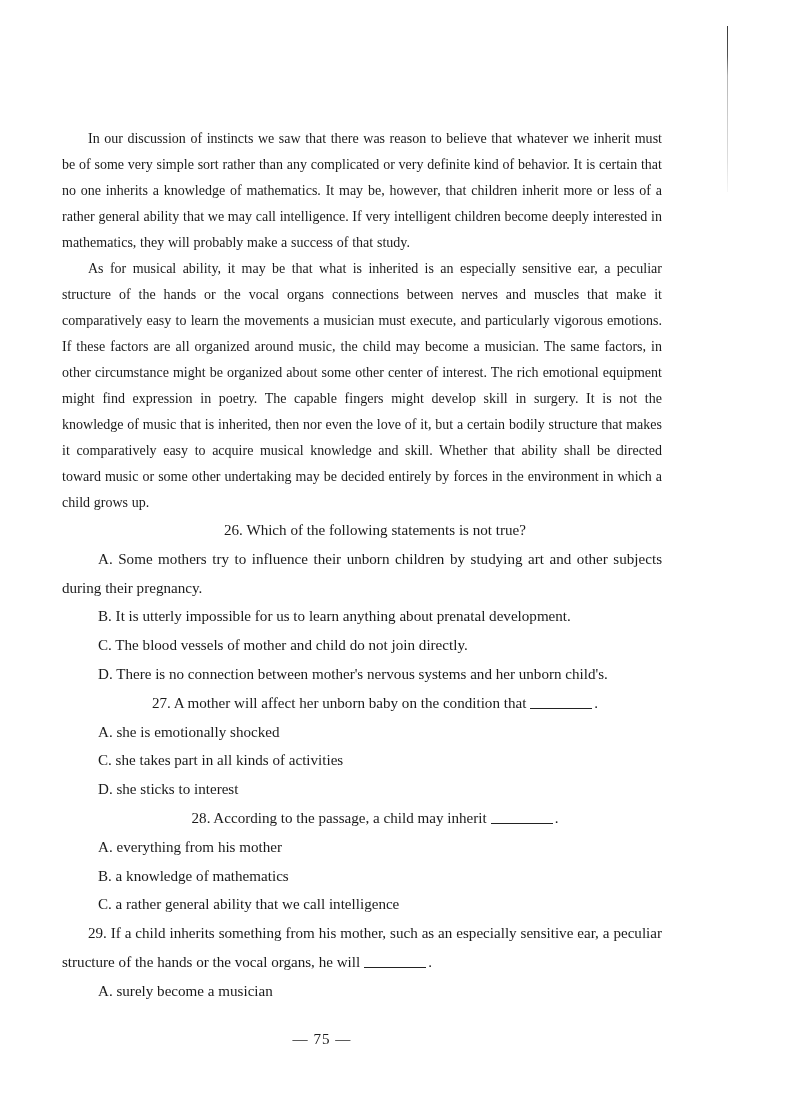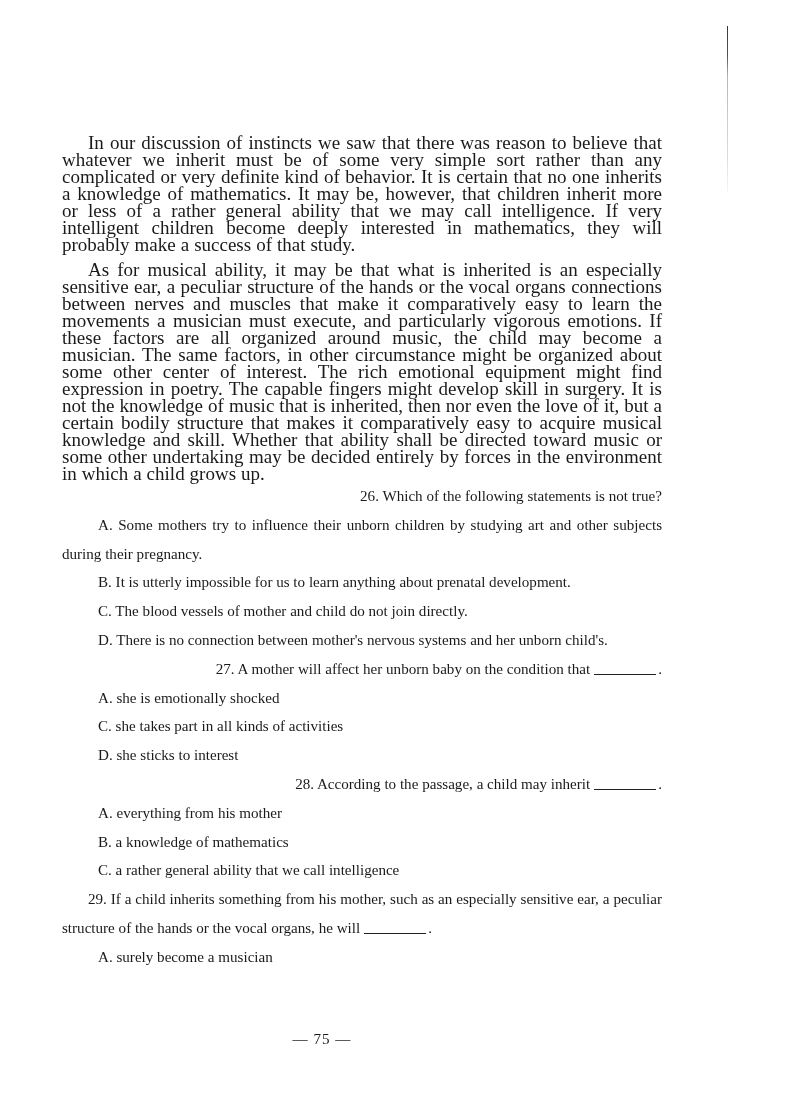--- a/index.html
+++ b/index.html
@@ -40,43 +40,43 @@
   }
 
   .body-text {
     position: absolute;
     top: 126px;
     left: 0;
     width: 600px;
   }
 
   p.para {
-    margin: 8px 0 0 0;
+    margin: 0 0 0 0;
     text-indent: 26px;
     text-align: justify;
     text-justify: inter-word;
-    font-size: 19px;
-    line-height: 17px;
+    font-size: 14px;
+    line-height: 26px;
     letter-spacing: 0.01px;
     word-spacing: 0.2px;
   }
 
   .qblock {
     margin: 0;
   }
 
   .question {
     margin: 0;
     text-indent: 26px;
     text-align: justify;
     font-size: 15.1px;
     line-height: 28.8px;
   }
   .question.single {
-    text-align: right;
+    text-align: center;
   }
 
   .option {
     margin: 0;
     padding-left: 36px;
     text-align: justify;
     font-size: 15.1px;
     line-height: 28.8px;
   }
   .option.wrap {

